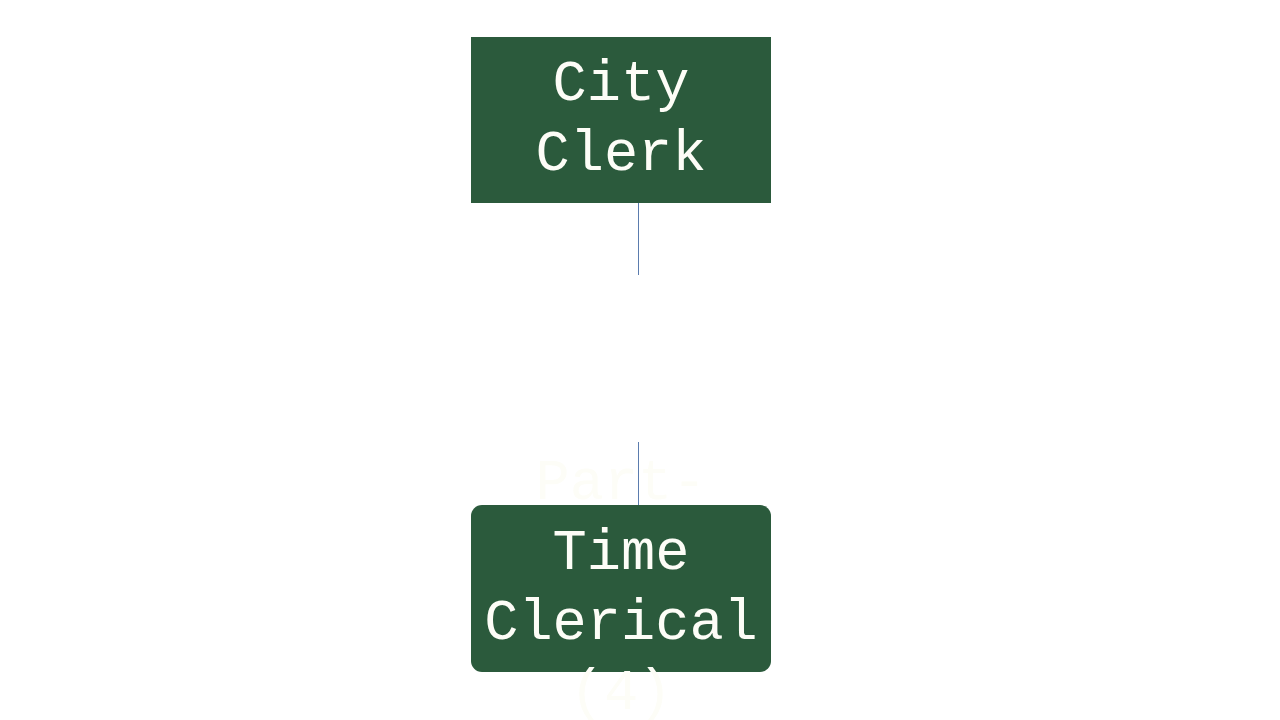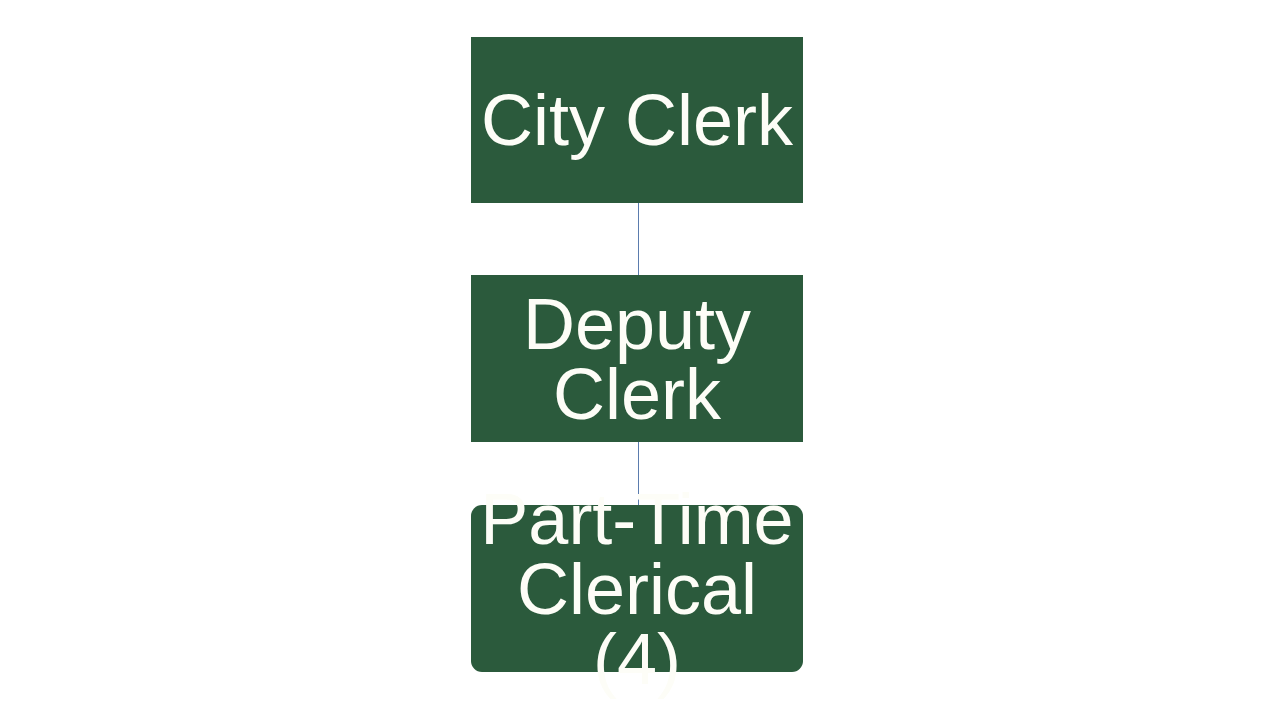--- a/index.html
+++ b/index.html
@@ -15,30 +15,31 @@
   }
   .slide {
     position: relative;
     width: 1280px;
     height: 720px;
     background: #ffffff;
   }
   .node {
     position: absolute;
     left: 471px;
-    width: 332px;
+    width: 300px;
     background: #2b5a3c;
     color: #fdfdf7;
     display: flex;
     align-items: center;
     justify-content: center;
     text-align: center;
-    font-size: 72px;
+    font-size: 57px;
     line-height: 70px;
     letter-spacing: 0;
+    font-family: Liberation Mono, monospace;
   }
   .node .node-label {
     display: block;
     width: 100%;
     padding: 0 4px;
     box-sizing: border-box;
   }
   .node-1 { top: 37px;  height: 166px; }
   .node-2 { top: 275px; height: 167px; }
   .node-3 { top: 505px; height: 167px; border-radius: 11px; }
@@ -55,23 +56,20 @@
 <body>
 
 <div class="slide">
 
   <div class="node node-1">
     <span class="node-label">City Clerk</span>
   </div>
 
   <div class="connector connector-1"></div>
 
-  <div class="node node-2">
-    <span class="node-label">Deputy Clerk</span>
-  </div>
 
   <div class="connector connector-2"></div>
 
   <div class="node node-3">
     <span class="node-label">Part-Time Clerical (4)</span>
   </div>
 
 </div>
 
 </body></html>

